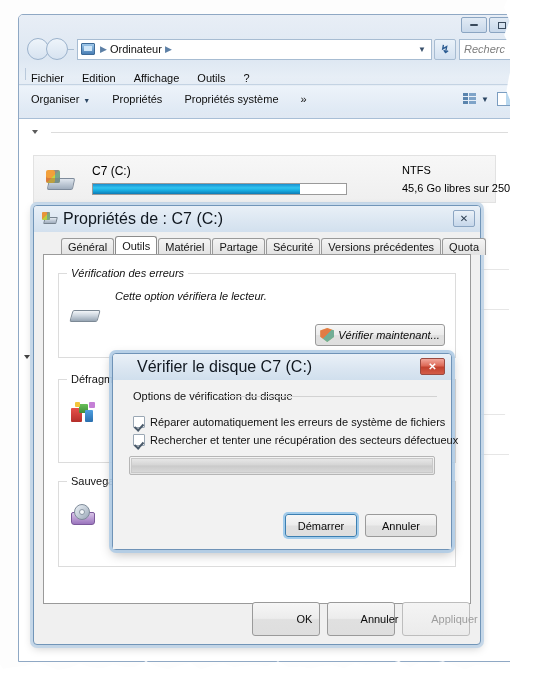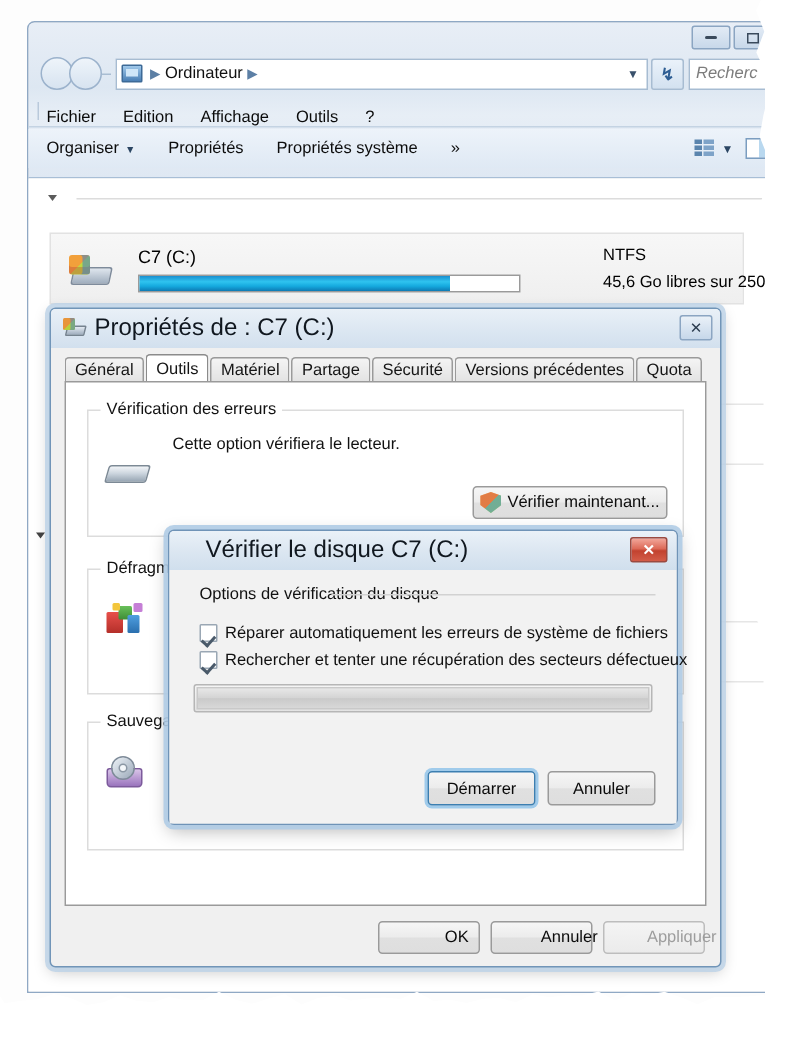--- a/index.html
+++ b/index.html
@@ -250,21 +250,21 @@
   .dlg-title-txt { font-size:16px; color:#10171f; }
   .dlg-close {
     position:absolute; right:5px; top:4px; width:22px; height:17px;
     border:1px solid #8ba5c2; border-radius:2px;
     background:linear-gradient(180deg,#eaf1f8,#c6d7ea);
     display:flex;align-items:center;justify-content:center;
     font-size:10px; color:#2b3c4f; font-family:"Liberation Sans",sans-serif;
   }
 
   .tabstrip {
-    position:absolute; left:9px; top:30px; right:9px; height:19px;
+    position:absolute; left:27px; top:30px; right:9px; height:19px;
     display:flex; align-items:flex-end;
   }
   .tab {
     height:17px; padding:0 6px;
     font-size:11px; line-height:17px;
     background: linear-gradient(180deg,#f4f4f4,#e2e2e2);
     border:1px solid #9a9a9a; border-bottom:none;
     border-radius:3px 3px 0 0;
     margin-right:1px; color:#151515;
     white-space:nowrap;
@@ -325,21 +325,21 @@
     opacity:.58;
   }
 
   .defragicon { position:absolute; width:26px; height:22px; }
   .defragicon span { position:absolute; border-radius:1px; }
   .bkpicon { position:absolute; width:28px; height:22px; }
 
   .dlg-footer {
     position:absolute; right:10px; bottom:8px; display:flex; gap:7px;
   }
-  .dlg-footer .btn { width:68px; height:22px;padding-left:37px; }
+  .dlg-footer .btn { width:68px; height:34px;padding-left:37px; }
 
   
   #chkdlg {
     position:absolute; left:112px; top:353px;
     width:340px; height:197px;
     background:#f0f0f0;
     border:1px solid #6f93b7;
     border-radius:4px;
     box-shadow: 0 0 0 3px rgba(176,204,229,.9), 0 4px 12px rgba(0,0,0,.28);
     z-index: 40;
@@ -507,21 +507,21 @@
       <span class="tab active">Outils</span>
       <span class="tab">Matériel</span>
       <span class="tab">Partage</span>
       <span class="tab">Sécurité</span>
       <span class="tab">Versions précédentes</span>
       <span class="tab">Quota</span>
     </div>
 
     <div class="tabpanel">
 
-      <div class="fieldset" style="top:18px; height:85px;">
+      <div class="fieldset" style="top:18px; height:85px;font-style:italic;">
         <span class="fs-legend">Vérification des erreurs</span>
         <span class="hddicon" style="left:12px; top:32px;">
           <span class="cap"></span>
         </span>
         <span class="fs-desc" style="left:56px; top:16px;">Cette option vérifiera le lecteur.</span>
         <div class="btn" style="position:absolute; right:10px; top:50px; width:130px; height:22px;">
           <span class="shieldicon"></span>
           <span>Vérifier maintenant...</span>
         </div>
       </div>

